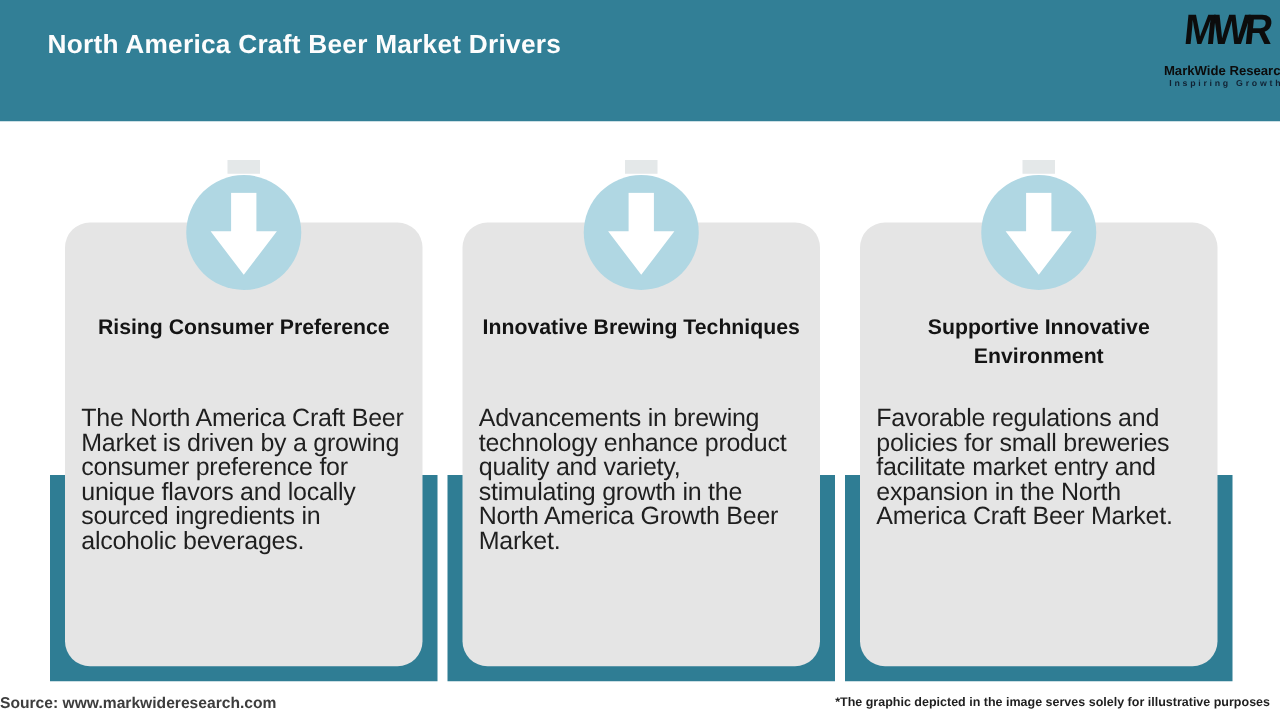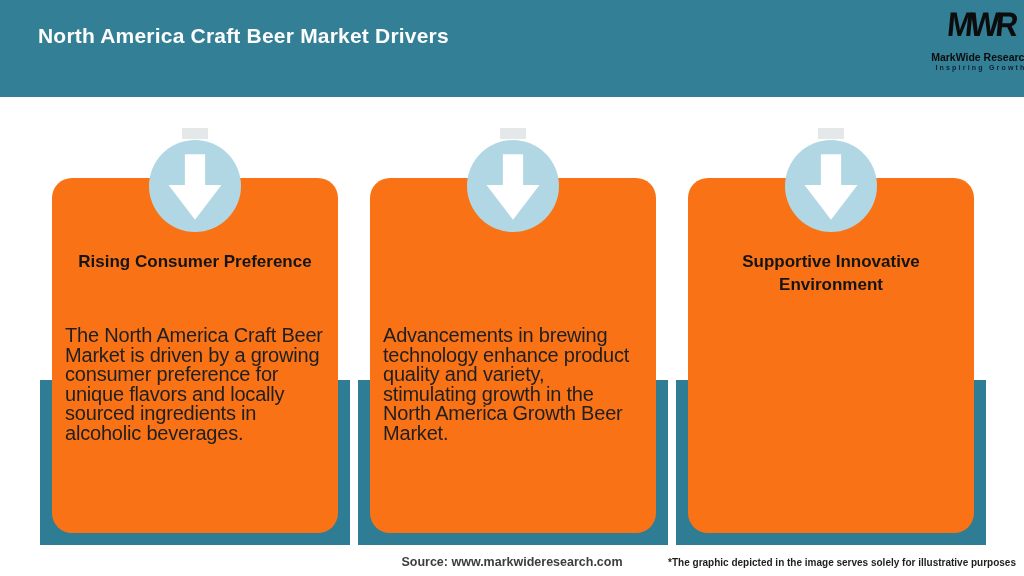--- a/index.html
+++ b/index.html
@@ -23,21 +23,21 @@
   .logo .logo-name{font-size:10.5px;font-weight:bold;margin-top:11px;color:#0c0c0c;}
   .logo .logo-tagline{font-size:7px;font-weight:bold;letter-spacing:2.2px;margin-top:1px;color:#123;}
   
   .card-group{position:absolute;top:178px;width:286px;height:355px;}
   .pos-1{left:52px}.pos-2{left:370px}.pos-3{left:688px}
   .backing{
     position:absolute;left:-12px;right:-12px;top:202px;bottom:-12px;
     background:#2f7d94;
   }
   .card{
-    position:absolute;inset:0;background:#f97316;border-radius:20px;
+    position:absolute;inset:0;background:#e5e5e5;border-radius:20px;
   }
   .notch{
     position:absolute;top:-50px;left:50%;transform:translateX(-50%);
     width:26px;height:11px;background:#e4e8e9;
   }
   .badge{
     position:absolute;top:-38px;left:50%;transform:translateX(-50%);
     width:92px;height:92px;border-radius:50%;background:#b0d7e3;
     display:flex;align-items:center;justify-content:center;
   }
@@ -47,21 +47,21 @@
     font-size:17px;line-height:22.5px;font-weight:bold;color:#141414;
     text-align:center;
   }
   .card-body{
     position:absolute;top:148px;left:13px;right:13px;margin:0;
     font-size:20px;line-height:19.5px;letter-spacing:-0.2px;color:#1f1f1f;
     text-align:left;
   }
   
   .source{
-    position:absolute;bottom:7px;left:0;width:1024px;text-align:center;
+    position:absolute;bottom:7px;left:0;width:1024px;text-align:left;
     font-size:12.5px;font-weight:bold;color:#3d3d3d;
   }
   .disclaimer{
     position:absolute;bottom:8px;right:8px;
     font-size:10px;font-weight:600;color:#1f1f1f;
   }
 </style>
 </head>
 <body>
 
@@ -92,33 +92,35 @@
 
   <section class="card-group pos-2">
     <div class="backing"></div>
     <div class="card">
       <div class="notch"></div>
       <div class="badge">
         <svg class="arrow" viewBox="0 0 56 68">
           <path d="M17.5 0 L38.5 0 L38.5 32 L55.5 32 L28 68 L0.5 32 L17.5 32 Z" fill="#ffffff"></path>
         </svg>
       </div>
+      <h2 class="card-title">Innovative Brewing Techniques</h2>
       <p class="card-body">Advancements in brewing technology enhance product quality and variety, stimulating growth in the North America Growth Beer Market.</p>
     </div>
   </section>
 
   <section class="card-group pos-3">
     <div class="backing"></div>
     <div class="card">
       <div class="notch"></div>
       <div class="badge">
         <svg class="arrow" viewBox="0 0 56 68">
           <path d="M17.5 0 L38.5 0 L38.5 32 L55.5 32 L28 68 L0.5 32 L17.5 32 Z" fill="#ffffff"></path>
         </svg>
       </div>
       <h2 class="card-title">Supportive Innovative Environment</h2>
+      <p class="card-body">Favorable regulations and policies for small breweries facilitate market entry and expansion in the North America Craft Beer Market.</p>
     </div>
   </section>
 
   <div class="source">Source: www.markwideresearch.com</div>
   <div class="disclaimer">*The graphic depicted in the image serves solely for illustrative purposes</div>
 
 </div>
 
 </body></html>

